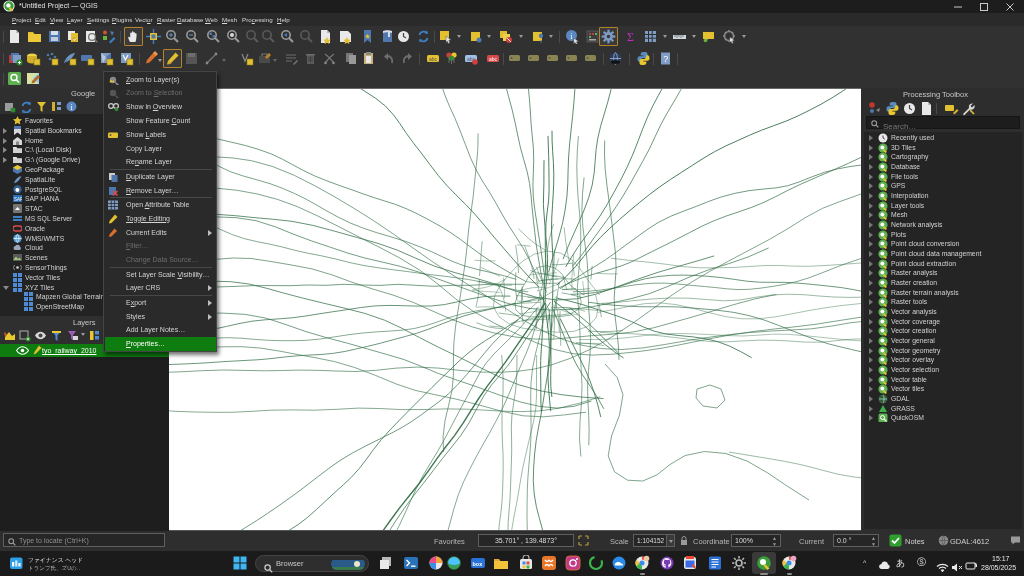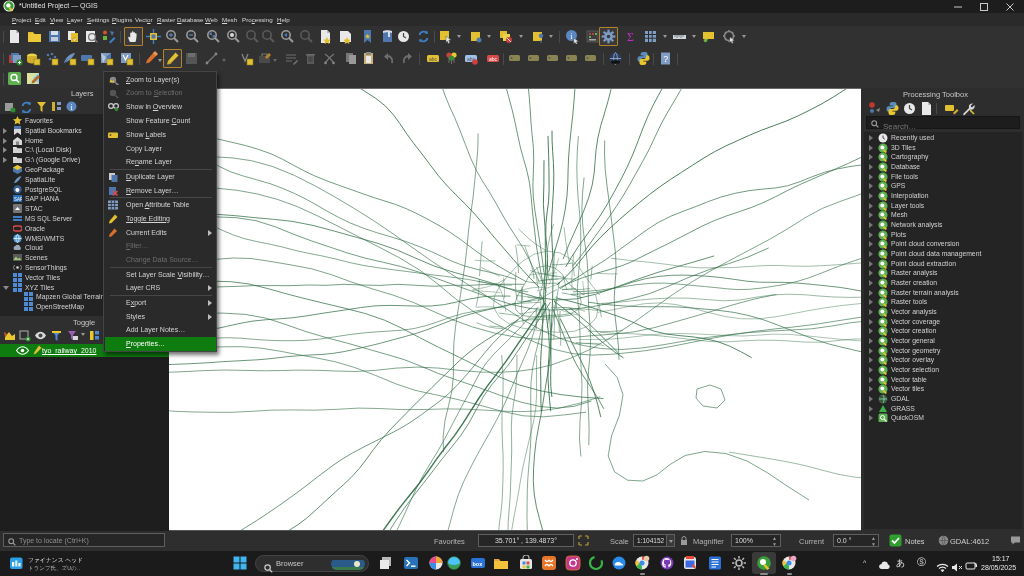--- a/index.html
+++ b/index.html
@@ -461,21 +461,21 @@
           <path d="M9 8.5l3 3" stroke="#fff" stroke-width="1.6"></path>
         </svg></span>
 <span class="ic" style="left:26px;top:45px"><svg width="15" height="15" viewBox="0 0 15 15">
           <rect x="1" y="2" width="12" height="11" fill="#cfe3a8"></rect>
           <path d="M1 2l5 4-4 7z" fill="#e9e19a"></path>
           <path d="M13 2l-6 5 6 6z" fill="#9ec7e8"></path>
           <path d="M12 4l2 2-6 6-2.5.5.5-2.5z" fill="#b06a2a"></path>
         </svg></span>
 </div>
 <div id="leftpanel" class="abs">
-<span class="ptitle" style="left:71px;top:1px">Layers</span>
+<span class="ptitle" style="left:71px;top:1px">Google</span>
 <span class="ic" style="left:3px;top:11px"><svg width="13" height="13" viewBox="0 0 13 13">
           <rect x="2" y="3" width="8" height="8" fill="#9a9a9a"></rect>
           <circle cx="10" cy="10" r="2.5" fill="#2e8b2e"></circle>
         </svg></span>
 <span class="ic" style="left:19px;top:11px"><svg width="13" height="13" viewBox="0 0 13 13">
           <path d="M3.5 6a4.5 4.5 0 018-1.5M11.5 9a4.5 4.5 0 01-8 1.5" stroke="#3f7fc4" stroke-width="1.8" fill="none"></path>
           <path d="M11.5 1.5v3h-3z" fill="#3f7fc4"></path>
           <path d="M3.5 13.5v-3h3z" fill="#3f7fc4"></path>
         </svg></span>
 <span class="ic" style="left:35px;top:11px"><svg width="13" height="13" viewBox="0 0 13 13">
@@ -641,21 +641,21 @@
               <g fill="#4f8ad4">
                 <rect x="0" y="0" width="4" height="4"></rect>
                 <rect x="5" y="0" width="4" height="4"></rect>
                 <rect x="0" y="5" width="4" height="4"></rect>
                 <rect x="5" y="5" width="4" height="4"></rect>
               </g>
             </svg></span>
           <span class="lbl" style="left:36px">OpenStreetMap</span>
         </div>
 </div>
-<span class="ptitle" style="left:73px;top:230px">Toggle</span>
+<span class="ptitle" style="left:73px;top:230px">Layers</span>
 <span class="ic" style="left:3px;top:240px"><svg width="13" height="13" viewBox="0 0 13 13">
           <path d="M2 8l4-5 3 4 3-2v6H2z" fill="#e9c82f"></path>
           <path d="M1 3l3 2-2 3z" fill="#d4552c"></path>
         </svg></span>
 <span class="ic" style="left:18px;top:240px"><svg width="13" height="13" viewBox="0 0 13 13">
           <rect x="2" y="2" width="8" height="8" fill="none" stroke="#9a9a9a" stroke-width="1.2"></rect>
           <circle cx="10" cy="10" r="2.5" fill="#2e8b2e"></circle>
           <path d="M10 8.8v2.4M8.8 10h2.4" stroke="#fff" stroke-width=".8"></path>
         </svg></span>
 <span class="ic" style="left:34px;top:240px"><svg width="13" height="13" viewBox="0 0 13 13">
@@ -1145,21 +1145,21 @@
         </svg></span>
 <span class="abs" style="left:610px;top:6px">Scale</span>
 <span class="sbox" style="left:633px;top:3px;width:42px;height:13px;line-height:12px;font-size:6.5px"><span style="margin-left:3px">1:104152</span></span>
 <span class="abs" style="left:666px;top:3px;width:9px;height:13px;background:#3a3a3a;border:1px solid #5f5f5f">
         <span class="darr" style="left:2px;top:5px"></span>
       </span>
 <span class="ic" style="left:679px;top:4px;width:10px;height:11px"><svg width="10" height="11" viewBox="0 0 10 11">
           <rect x="2" y="5" width="6" height="5" fill="#9a9a9a"></rect>
           <path d="M3 5V3.5a2 2 0 014 0V5" stroke="#9a9a9a" stroke-width="1" fill="none"></path>
         </svg></span>
-<span class="abs" style="left:693px;top:6px">Magnifier</span>
+<span class="abs" style="left:693px;top:6px">Coordinate</span>
 <span class="sbox" style="left:731px;top:3px;width:50px;height:13px;line-height:12px"><span style="margin-left:3px">100%</span></span>
 <span class="abs" style="left:772px;top:4px;color:#9a9a9a;font-size:5px">▲<br>▼</span>
 <span class="abs" style="left:799px;top:6px">Current</span>
 <span class="sbox" style="left:833px;top:3px;width:46px;height:13px;line-height:12px"><span style="margin-left:3px">0.0 °</span></span>
 <span class="abs" style="left:871px;top:4px;color:#9a9a9a;font-size:5px">▲<br>▼</span>
 <span class="ic" style="left:889px;top:3px;width:13px;height:13px"><svg width="13" height="13" viewBox="0 0 13 13">
           <rect x="0.5" y="0.5" width="12" height="12" rx="2" fill="#2e9e2e"></rect>
           <path d="M3 6.5l2.5 2.5L10 4" stroke="#fff" stroke-width="1.8" fill="none"></path>
         </svg></span>
 <span class="abs" style="left:905px;top:6px;color:#d0d0d0">Notes</span>

